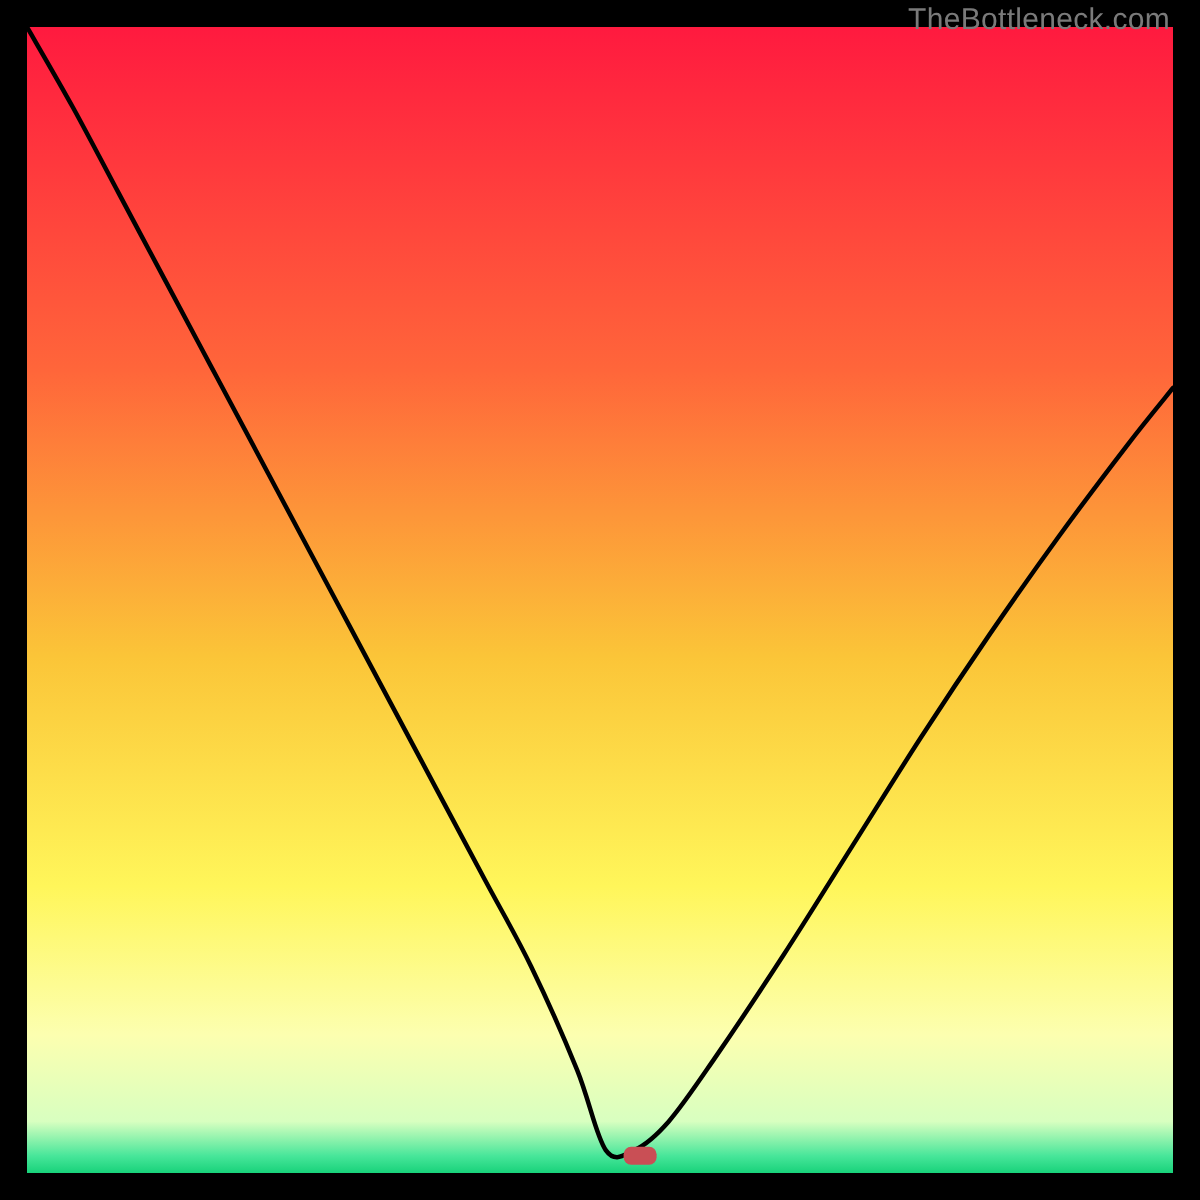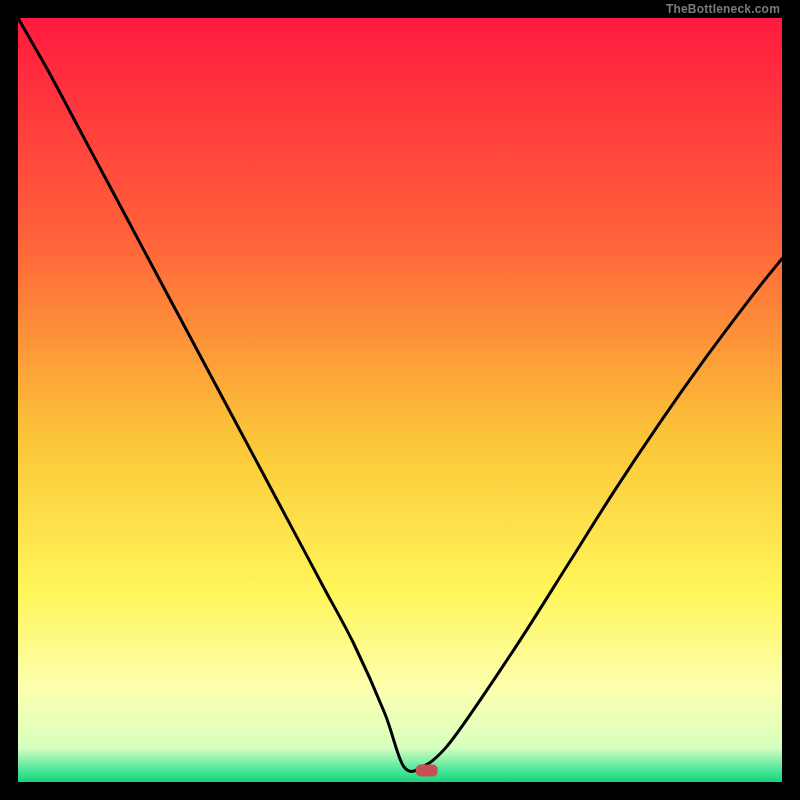--- a/index.html
+++ b/index.html
@@ -24,22 +24,22 @@
     left: 0;
     top: 0;
     width: 764px;
     height: 764px;
   }
   .watermark {
     position: absolute;
     top: 2px;
     right: 20px;
     color: #7a7a7a;
-    font-size: 12px;
-    font-weight: 700;
+    font-size: 20px;
+    font-weight: 400;
     letter-spacing: 0.2px;
   }
 </style>
 </head>
 <body>
 
 <div class="frame">
   <svg class="plot" viewBox="0 0 764 764" preserveAspectRatio="none">
     <defs>
       <linearGradient id="bg-grad" x1="0" y1="0" x2="0" y2="1">

